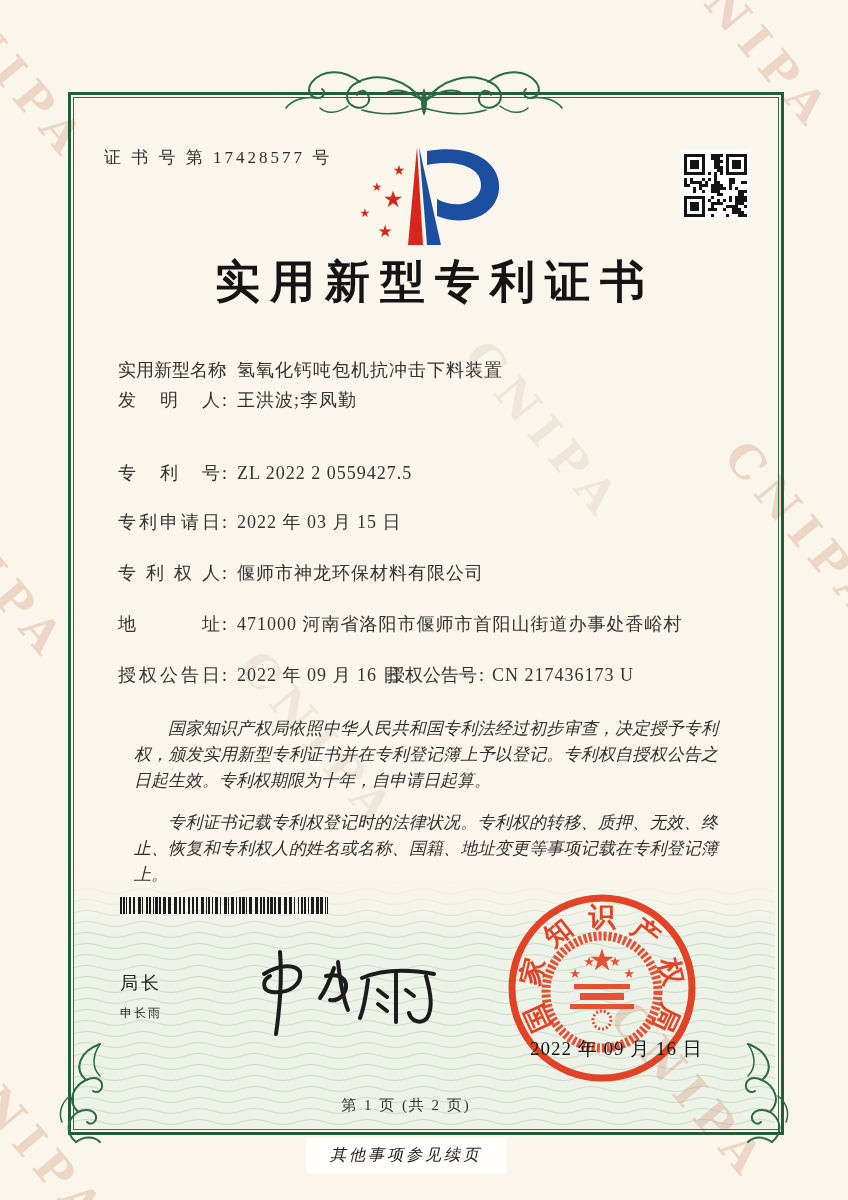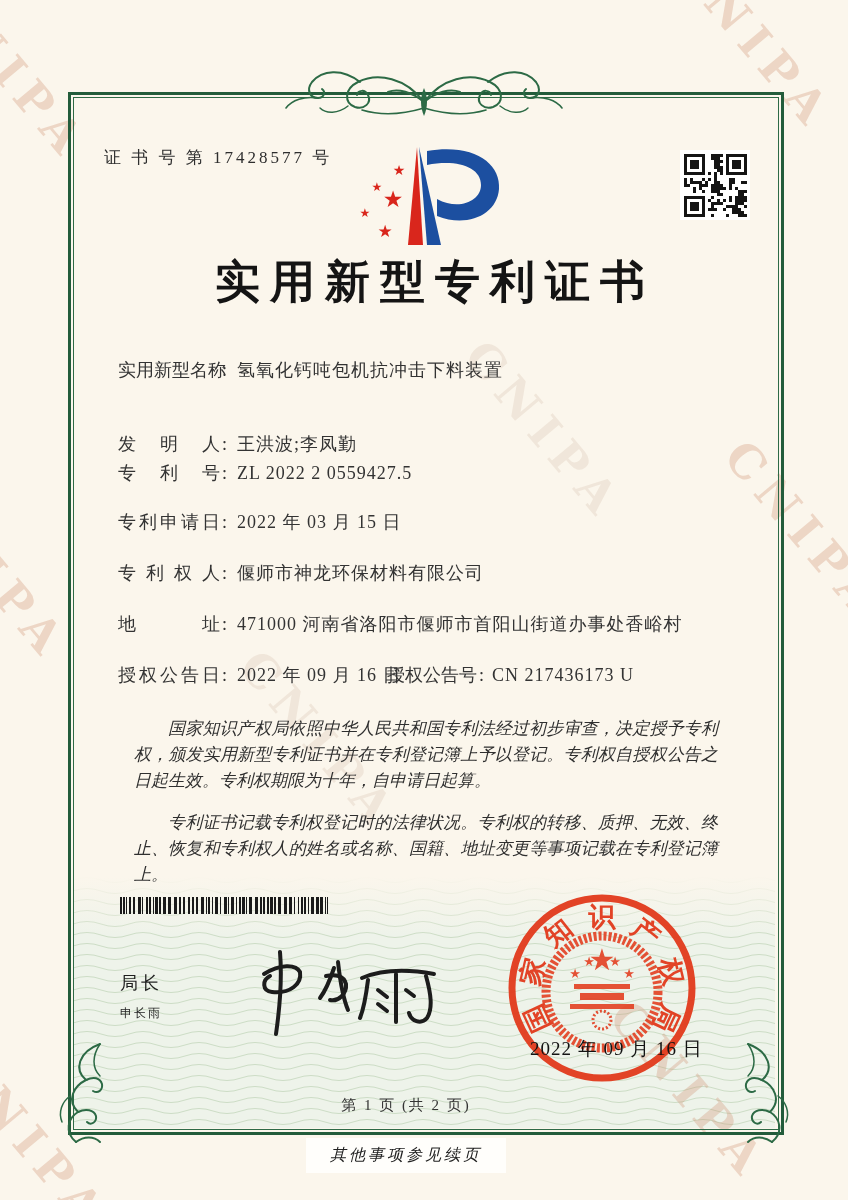--- a/index.html
+++ b/index.html
@@ -366,21 +366,21 @@
         <rect x="57" y="60" width="3" height="3" fill="#141414"></rect>
         <rect x="60" y="60" width="3" height="3" fill="#141414"></rect>
       </svg>
   </div>
 
   <div class="title">实用新型专利证书</div>
 
   <div class="field-row" style="top:358px">
     <span class="flabel">实用新型名称</span><span class="fcolon">:</span><span class="fvalue">氢氧化钙吨包机抗冲击下料装置</span>
   </div>
-  <div class="field-row" style="top:432px">
+  <div class="field-row" style="top:388px">
     <span class="flabel">发明人</span><span class="fcolon">:</span><span class="fvalue">王洪波;李凤勤</span>
   </div>
   <div class="field-row" style="top:461px">
     <span class="flabel">专利号</span><span class="fcolon">:</span><span class="fvalue">ZL 2022 2 0559427.5</span>
   </div>
   <div class="field-row" style="top:510px">
     <span class="flabel">专利申请日</span><span class="fcolon">:</span><span class="fvalue">2022 年 03 月 15 日</span>
   </div>
   <div class="field-row" style="top:561px">
     <span class="flabel">专利权人</span><span class="fcolon">:</span><span class="fvalue">偃师市神龙环保材料有限公司</span>

